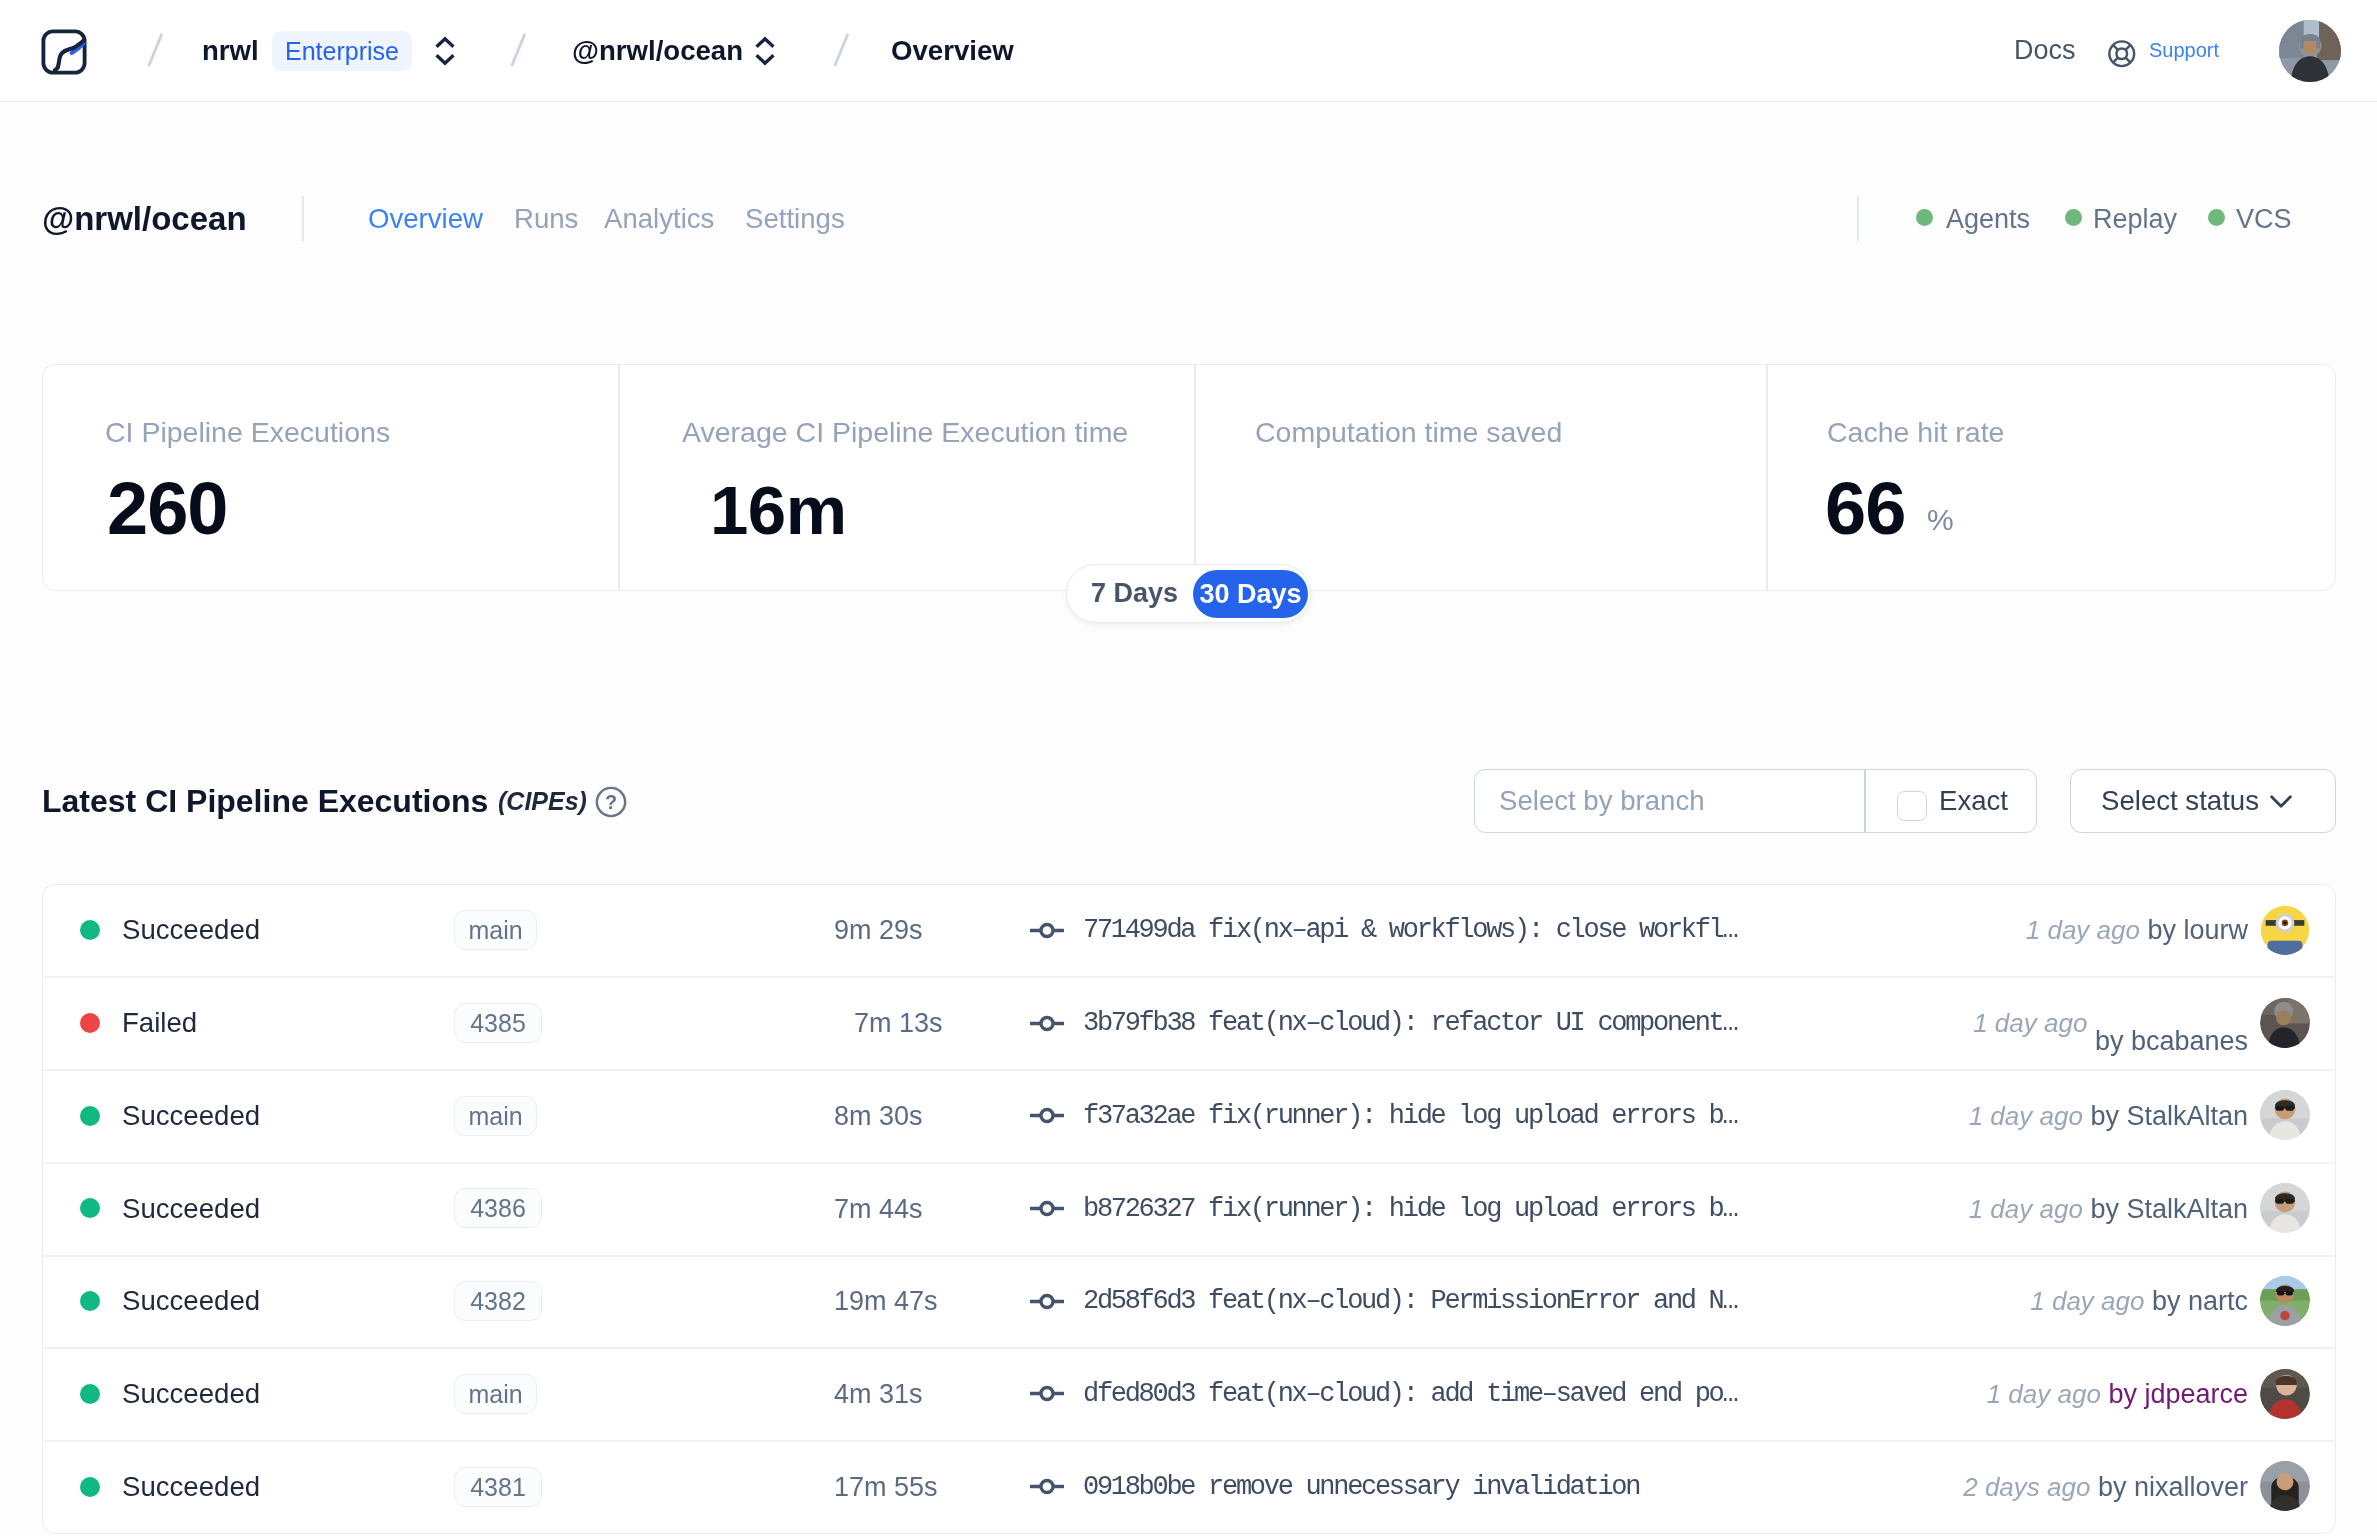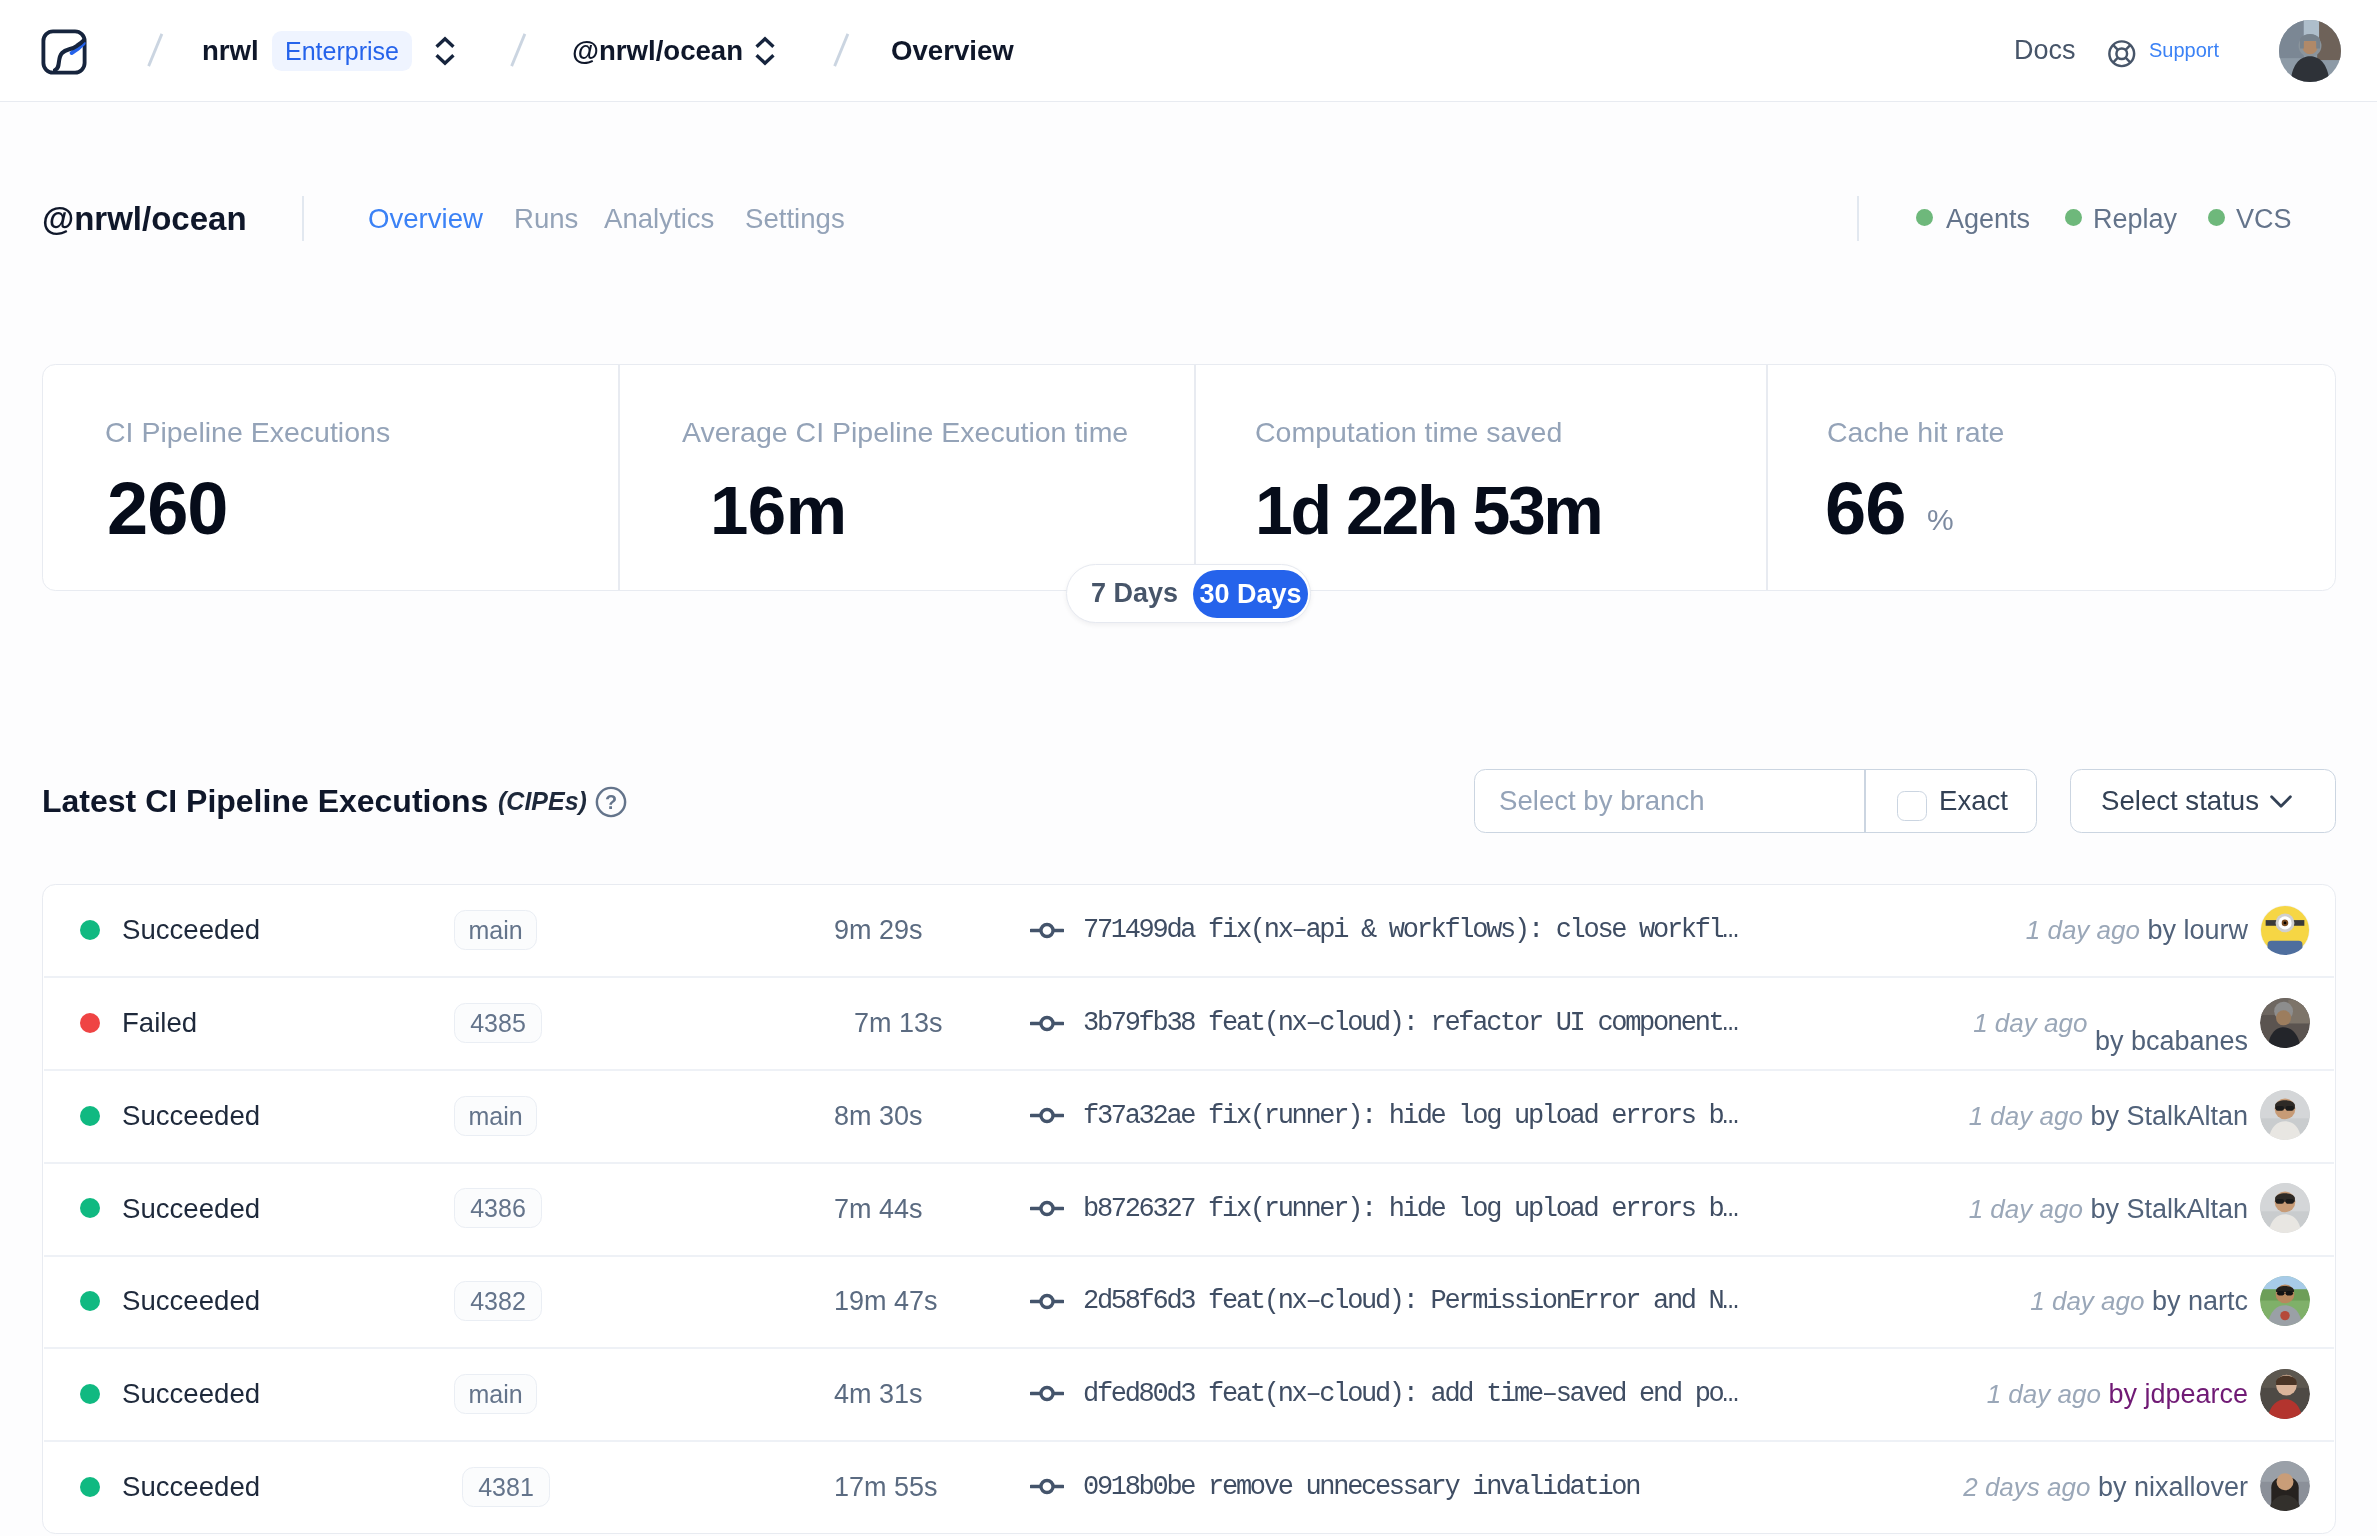--- a/index.html
+++ b/index.html
@@ -107,21 +107,20 @@
   <div class="abs" style="left:1194px;top:365px;width:1.9px;height:225px;background:#e8ebf1;"></div>
   <div class="abs" style="left:1766px;top:365px;width:1.9px;height:225px;background:#e8ebf1;"></div>
 
   <div class="abs flex" style="left:105px;top:413px;height:38px;font-size:28.5px;font-weight:500;color:#94a3b8;">CI Pipeline Executions</div>
   <div class="abs flex" style="left:682px;top:413px;height:38px;font-size:28.5px;font-weight:500;color:#94a3b8;">Average CI Pipeline Execution time</div>
   <div class="abs flex" style="left:1255px;top:413px;height:38px;font-size:28.5px;font-weight:500;color:#94a3b8;">Computation time saved</div>
   <div class="abs flex" style="left:1827px;top:413px;height:38px;font-size:28.5px;font-weight:500;color:#94a3b8;">Cache hit rate</div>
 
   <div class="abs flex" style="left:107px;top:470px;height:76px;font-size:74px;font-weight:700;color:#060c1a;letter-spacing:-1px;">260</div>
   <div class="abs flex" style="left:710px;top:472px;height:76px;font-size:69px;font-weight:700;color:#060c1a;letter-spacing:-0.5px;">16m</div>
-  <div class="abs flex" style="left:1255px;top:472px;height:76px;font-size:68px;font-weight:700;color:#060c1a;letter-spacing:-2.4px;">1d&nbsp;22h&nbsp;53m</div>
   <div class="abs flex" style="left:1825px;top:470px;height:76px;font-size:74px;font-weight:700;color:#060c1a;letter-spacing:-1px;">66</div>
   <div class="abs flex" style="left:1927px;top:493px;height:53px;font-size:30px;font-weight:500;color:#7c8aa0;">%</div>
 
   <div class="abs" style="left:1066px;top:564px;width:245px;height:59px;background:#ffffff;border:1.9px solid #e6e9f0;border-radius:29.5px;box-shadow:0 1.9px 5.7px rgba(15,23,42,0.06);"></div>
   <div class="abs flex" style="left:1091px;top:564px;height:59px;font-size:27px;font-weight:600;color:#475569;text-align:right;">7 Days</div>
   <div class="abs flex" style="left:1193px;top:570px;width:115px;height:48px;background:#2563eb;border-radius:24px;justify-content:center;font-size:27px;font-weight:600;color:#ffffff;">30 Days</div>
 
   <div class="abs flex" style="left:42px;top:776px;height:51px;font-size:32px;font-weight:700;color:#0f172a;">Latest CI Pipeline Executions</div>
   <div class="abs flex" style="left:498px;top:776px;height:51px;font-size:25px;font-weight:600;font-style:italic;color:#1e293b;">(CIPEs)</div>
   <svg class="abs" style="left:595px;top:786px;" width="32" height="32" viewBox="0 0 34 34">
@@ -324,21 +323,21 @@
             <circle cx="26.5" cy="26.5" r="26.5" fill="#4e4a45"></circle>
             <rect x="0" y="0" width="53" height="20" fill="#5d5850"></rect>
             <circle cx="28" cy="17" r="11" fill="#d9b49a"></circle>
             <path d="M 17 13 C 19 5 38 5 39 14 L 39 17 L 17 17 Z" fill="#4a3526"></path>
             <path d="M 8 53 C 10 38 19 32 27 32 C 35 32 43 38 45 53 Z" fill="#b3342e"></path>
           </g>
         </svg></div>
       <div class="abs" style="left:44px;top:1440px;width:2290px;height:1.9px;background:#eef1f6;"></div>
       <div class="abs" style="left:80px;top:1477px;width:20px;height:20px;border-radius:50%;background:#10b981;"></div>
       <div class="abs flex" style="left:122px;top:1465px;height:44px;font-size:27.6px;font-weight:500;color:#1e293b;">Succeeded</div>
-      <div class="abs flex" style="left:454px;top:1467px;width:88px;height:40px;background:#fbfcfd;border:1.9px solid #eaeef4;border-radius:11.4px;justify-content:center;font-size:25px;color:#64748b;margin-left:8px;">4381</div>
+      <div class="abs flex" style="left:454px;top:1467px;width:88px;height:40px;background:#fbfcfd;border:1.9px solid #eaeef4;border-radius:11.4px;justify-content:center;font-size:25px;color:#64748b;">4381</div>
       <div class="abs flex" style="left:834px;top:1465px;height:44px;font-size:27px;color:#5b6b81;">17m 55s</div>
       <svg class="abs" style="left:1030px;top:1475px;" width="34" height="23" viewBox="0 0 36 24">
         <line x1="1" y1="12" x2="10" y2="12" stroke="#44546b" stroke-width="3.6" stroke-linecap="round"></line>
         <line x1="26" y1="12" x2="35" y2="12" stroke="#44546b" stroke-width="3.6" stroke-linecap="round"></line>
         <circle cx="18" cy="12" r="6.4" fill="none" stroke="#44546b" stroke-width="3.6"></circle>
       </svg>
       <div class="abs flex" style="left:1083px;top:1465px;height:44px;font-family:'Liberation Mono',monospace;font-size:27px;letter-spacing:-2.3px;color:#3f4d63;">0918b0be remove unnecessary invalidation</div>
       <div class="abs flex" style="left:1427px;top:1465px;width:821px;height:44px;justify-content:flex-end;">
         <span style="font-size:26px;font-style:italic;color:#9aa7b8;">2 days ago</span>
         <span style="font-size:27px;color:#51627a;">&nbsp;by nixallover</span>

